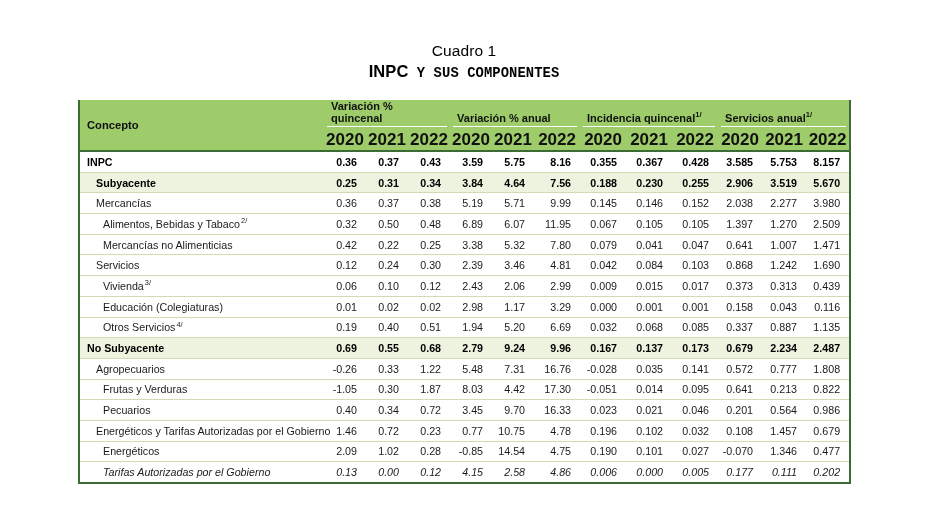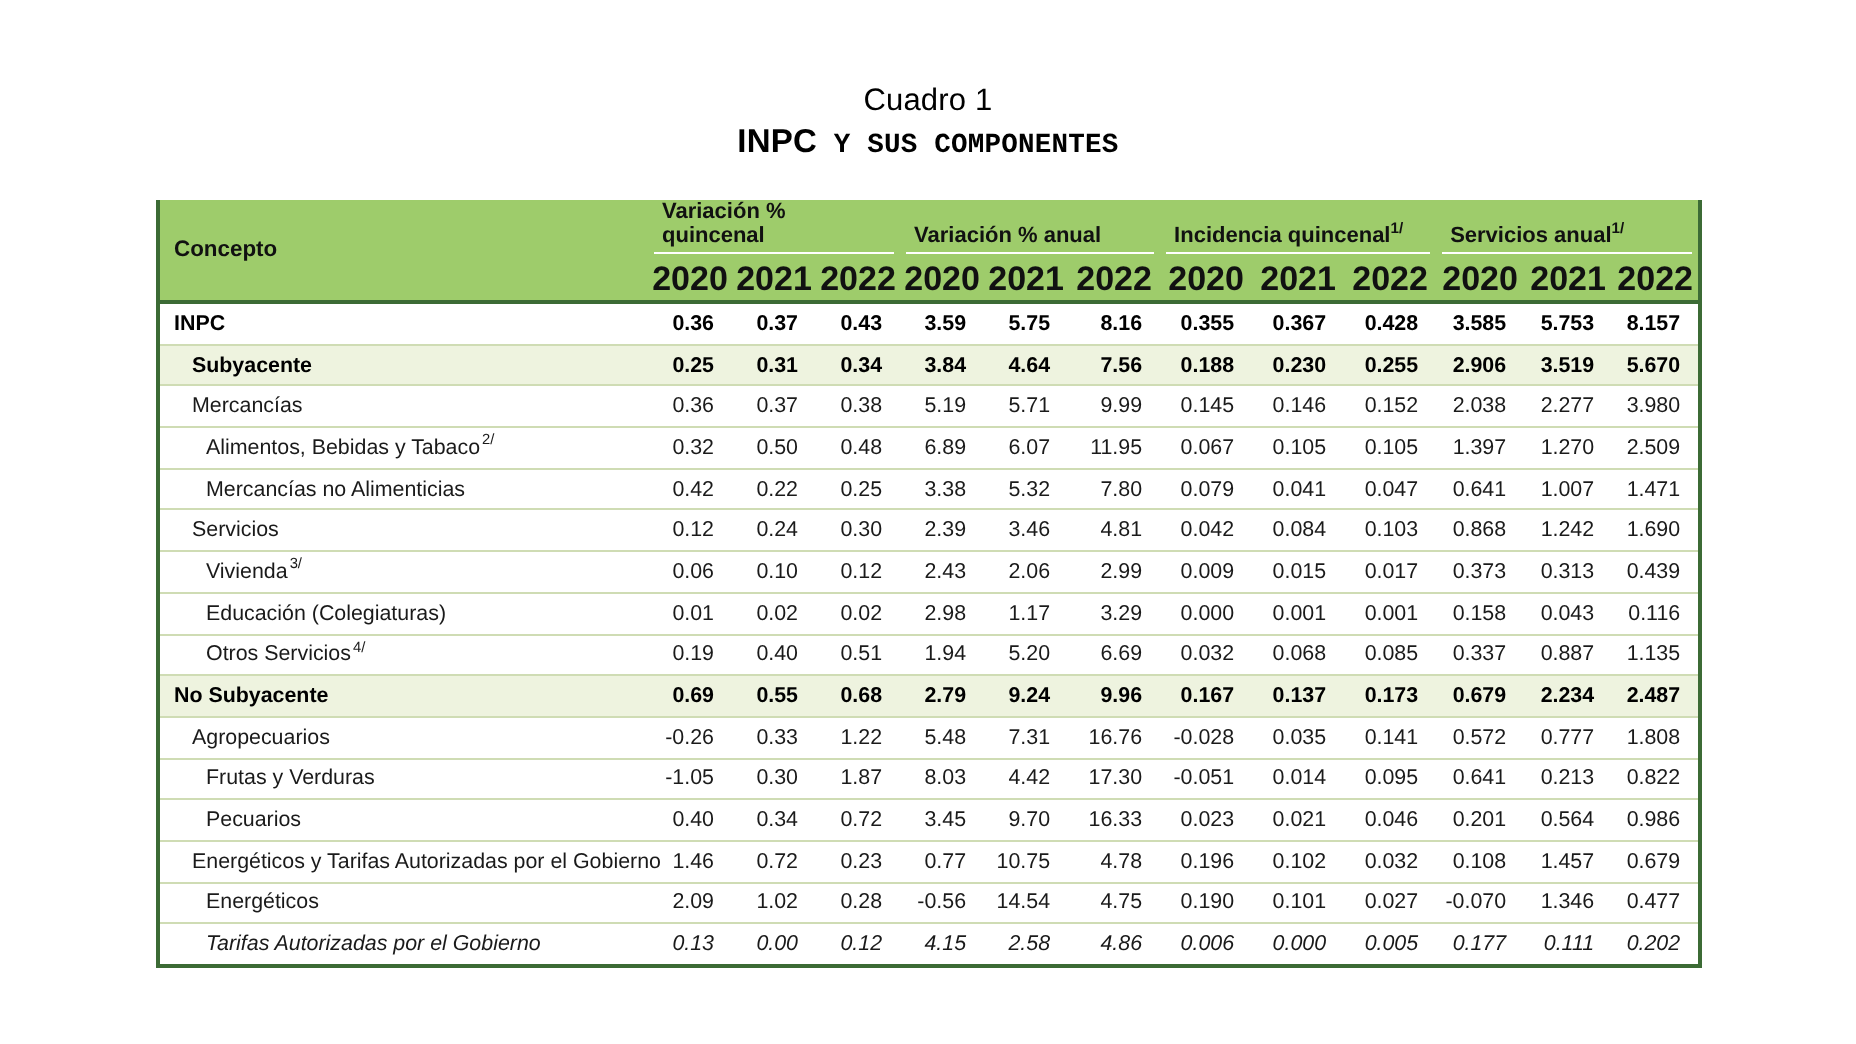--- a/index.html
+++ b/index.html
@@ -423,21 +423,21 @@
             <td class="num">0.032</td>
             <td class="num">0.108</td>
             <td class="num">1.457</td>
             <td class="num rt-edge">0.679</td>
           </tr>
           <tr>
             <td class="lbl ind2"><span>Energéticos</span></td>
             <td class="num">2.09</td>
             <td class="num">1.02</td>
             <td class="num">0.28</td>
-            <td class="num">-0.56</td>
+            <td class="num">-0.85</td>
             <td class="num">14.54</td>
             <td class="num">4.75</td>
             <td class="num">0.190</td>
             <td class="num">0.101</td>
             <td class="num">0.027</td>
             <td class="num">-0.070</td>
             <td class="num">1.346</td>
             <td class="num rt-edge">0.477</td>
           </tr>
           <tr>

